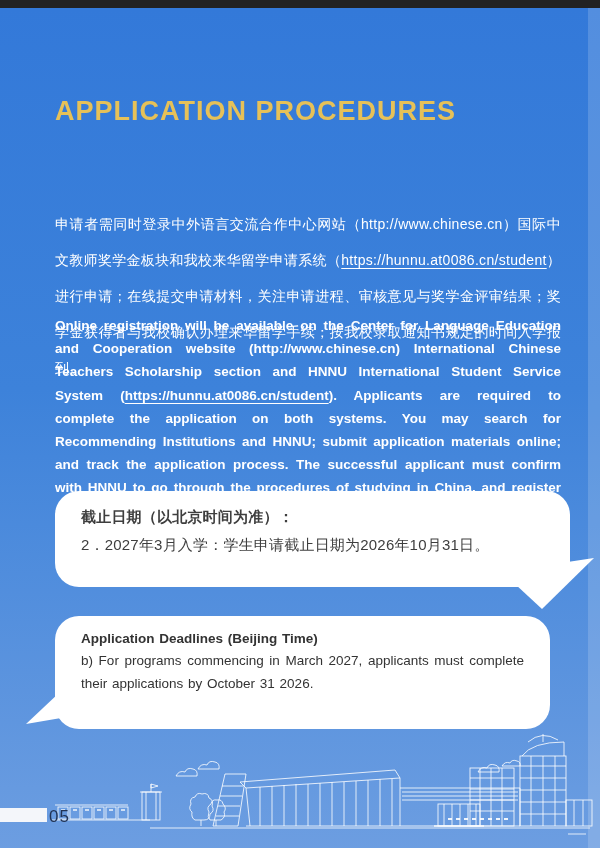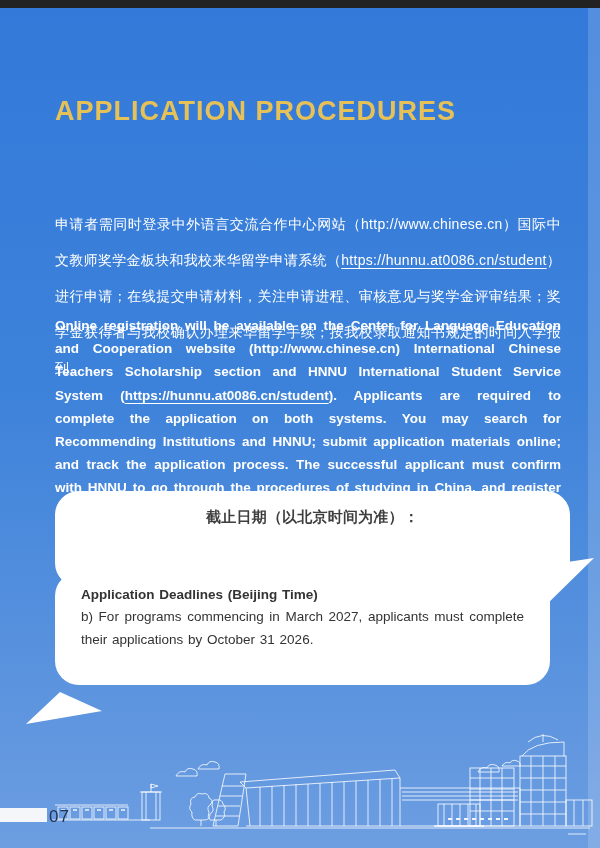--- a/index.html
+++ b/index.html
@@ -28,22 +28,22 @@
     text-align:justify;
   }
   .para-zh{top:198px;font-size:14px;line-height:36px;letter-spacing:0.3px;}
   .para-en{top:306px;font-size:13.5px;line-height:23.2px;word-spacing:2px;font-weight:bold;}
   .u{text-decoration:underline;text-underline-offset:3px;}
   .bubble{
     position:absolute;left:55px;background:#ffffff;border-radius:24px;
     box-sizing:border-box;color:#3e3e3e;
   }
   .bubble-zh{top:483px;width:515px;height:96px;padding:12px 26px;}
-  .bubble-zh p{margin:0;font-size:15px;line-height:28px;letter-spacing:0.2px;text-align:center;}
-  .bubble-en{top:564px;width:495px;height:113px;padding:12px 26px;}
+  .bubble-zh p{margin:0;font-size:15px;line-height:28px;letter-spacing:0.2px;}
+  .bubble-en{top:608px;width:495px;height:113px;padding:12px 26px;}
   .bubble-en p{margin:0;font-size:13.5px;line-height:22.4px;color:#333;text-align:justify;word-spacing:1px;}
   .bubble .heading{font-weight:bold;}
   .tail{position:absolute;}
   .tail-right{left:500px;top:548px;}
   .tail-left{left:24px;top:683px;}
   .illustration{position:absolute;left:50px;top:718px;width:545px;height:115px;}
   .footer-bar{
     position:absolute;left:0;top:800px;width:47px;height:14px;background:#f4f6fa;
   }
   .page-number{
@@ -61,20 +61,21 @@
   <div class="header">
     <h1 class="title-en">APPLICATION PROCEDURES</h1>
   </div>
 
   <p class="para para-zh"><span>申请者需同时登录中外语言交流合作中心网站（http://www.chinese.cn）国际中文教师奖学金板块和我校来华留学申请系统（</span><span class="u">https://hunnu.at0086.cn/student</span><span>）进行申请；在线提交申请材料，关注申请进程、审核意见与奖学金评审结果；奖学金获得者与我校确认办理来华留学手续；按我校录取通知书规定的时间入学报到。</span></p>
 
   <p class="para para-en"><span>Online registration will be available on the Center for Language Education and Cooperation website (http://www.chinese.cn) International  Chinese  Teachers  Scholarship section and HNNU International Student Service System (</span><span class="u">https://hunnu.at0086.cn/student</span><span>). Applicants are required to complete the application on both systems. You may search for Recommending Institutions and HNNU; submit application materials online; and track the application process. The successful applicant must confirm with HNNU to go through the procedures of studying in China, and register at the HNNU on the designated date as per the Letter of Admission.</span></p>
 
   <div class="bubble bubble-zh">
     <p class="heading">截止日期（以北京时间为准）：</p>
+    <p>2．2027年3月入学：学生申请截止日期为2026年10月31日。</p>
   </div>
   <svg class="tail tail-right" width="96" height="54">
     <polygon points="2,16 94,2 42,53" fill="#ffffff"></polygon>
   </svg>
 
   <div class="bubble bubble-en">
     <p class="heading">Application Deadlines (Beijing Time)</p>
     <p>b) For programs commencing in March 2027, applicants must complete their applications by October 31 2026.</p>
   </div>
   <svg class="tail tail-left" width="80" height="36">
@@ -144,15 +145,15 @@
     <line x1="493" y1="8" x2="493" y2="16"></line>
     <rect x="470" y="30" width="46" height="70"></rect>
     <path d="M470 40 h46 M470 52 h46 M470 64 h46 M470 76 h46 M470 88 h46"></path>
     <path d="M481 30 v70 M493 30 v70 M505 30 v70"></path>
 
     <rect x="516" y="74" width="26" height="26"></rect>
     <path d="M524 74 v26 M533 74 v26"></path>
   </svg>
 
   <div class="footer-bar"></div>
-  <div class="page-number">07</div>
+  <div class="page-number">05</div>
 
 </div>
 
 </body></html>

